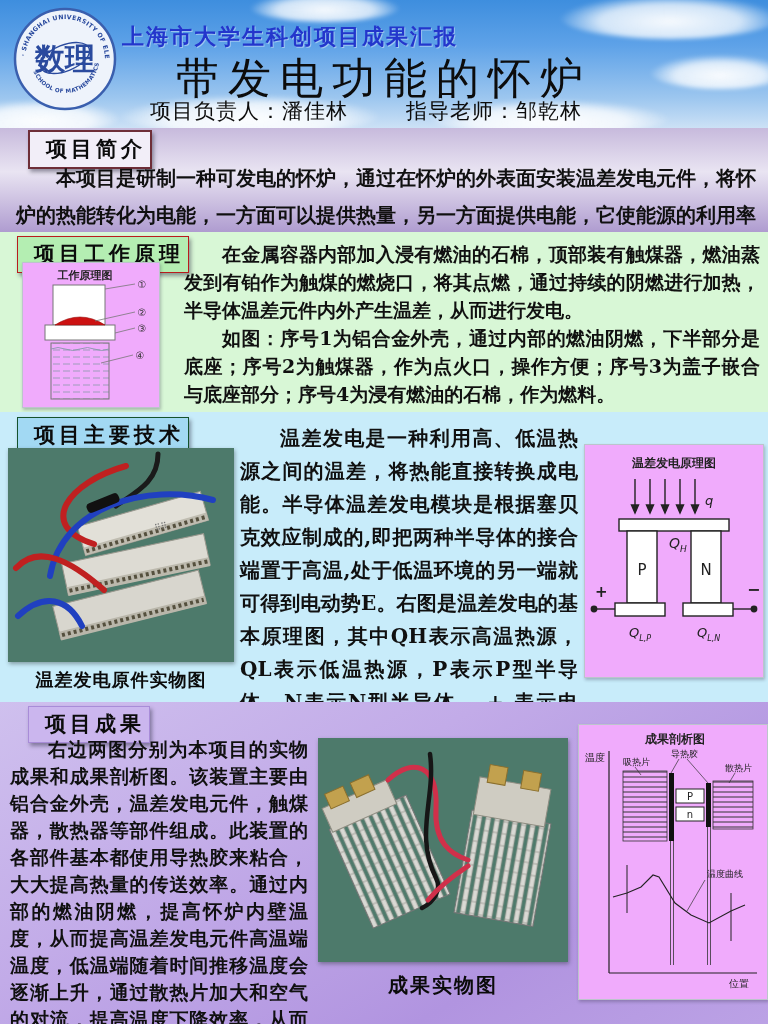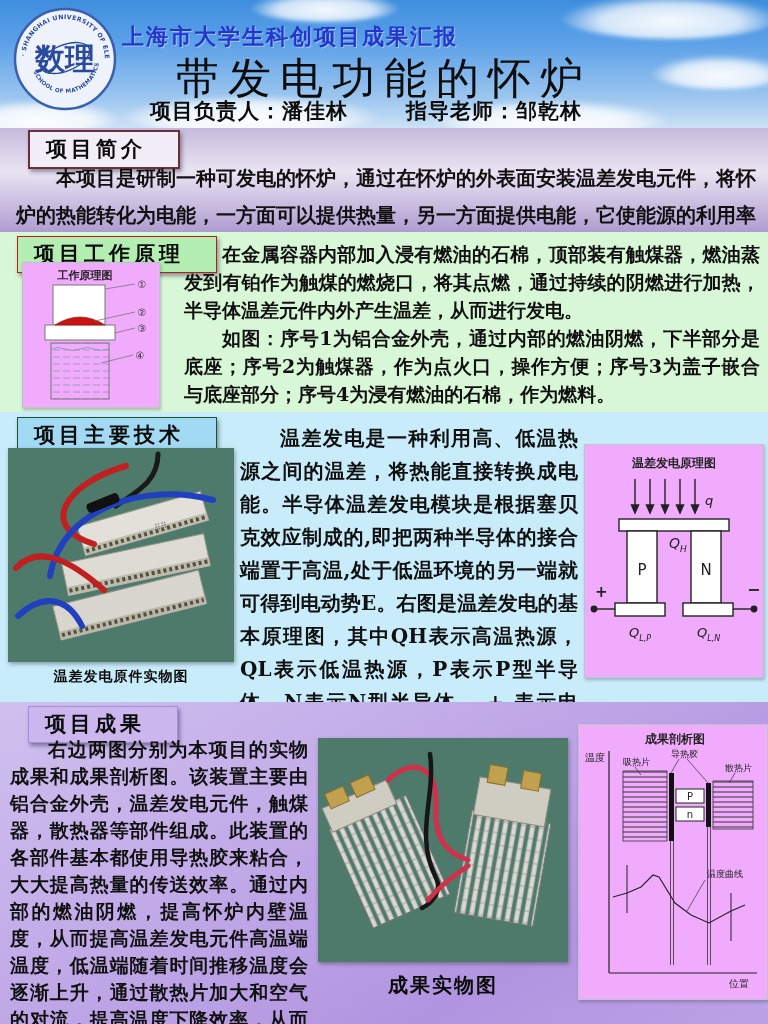--- a/index.html
+++ b/index.html
@@ -9,26 +9,26 @@
   .sky{position:absolute;left:0;top:0;width:768px;height:130px;
     background:linear-gradient(180deg,#3e8ede 0%,#5ea2e8 35%,#9cc6ef 75%,#cfe3f6 100%);}
   .cloud{position:absolute;background:radial-gradient(ellipse at 50% 60%,rgba(255,255,255,.95) 0%,rgba(255,255,255,.75) 45%,rgba(255,255,255,0) 72%);
     border-radius:50%;filter:blur(2px);}
   .org-line{position:absolute;left:122px;top:22px;font-size:22px;font-weight:bold;
     color:#2336cc;letter-spacing:2px;text-shadow:1px 1px 0 rgba(255,255,255,.4);}
   .main-title{position:absolute;left:0;top:50px;width:768px;text-align:center;
     font-size:43px;font-weight:normal;color:#0c0c0c;letter-spacing:9px;
     font-family:"DejaVu Serif","Liberation Serif",serif;}
   .byline{position:absolute;left:150px;top:97px;display:flex;gap:58px;
-    font-size:21px;font-weight:bold;color:#0c0c0c;letter-spacing:1px;}
+    font-size:21px;font-weight:normal;color:#0c0c0c;letter-spacing:1px;}
   .logo{position:absolute;left:12px;top:6px;width:106px;height:106px;}
   
   .section{position:absolute;left:0;width:768px;}
   .sec-head{position:absolute;font-weight:bold;font-size:21px;color:#0b0b0b;
-    letter-spacing:4px;padding:3px 32px 4px 16px;box-shadow:2px 3px 4px rgba(40,40,60,.45);
+    letter-spacing:4px;padding:3px 4px 4px 16px;box-shadow:2px 3px 4px rgba(40,40,60,.45);
     font-family:"DejaVu Serif","Liberation Serif",serif;white-space:nowrap;}
   .body-text{position:absolute;color:#101010;font-weight:bold;text-align:justify;
     font-family:"DejaVu Serif","Liberation Serif",serif;}
   .body-text p{margin:0;text-indent:2em;}
   .caption{position:absolute;font-weight:bold;color:#0b0b0b;text-align:center;
     font-family:"DejaVu Serif","Liberation Serif",serif;}
   .panel{position:absolute;background:#f0abfc;border:1px solid #bcC4cc;
     box-shadow:1px 2px 3px rgba(50,50,70,.3);}
   .photo{position:absolute;box-shadow:1px 2px 4px rgba(30,40,40,.4);}
   
@@ -144,21 +144,21 @@
           <text x="150" y="80" font-size="9" fill="#777" transform="rotate(3)">⠿⠿</text>
         </g>
         <path d="M150,6 C150,34 128,44 108,58" fill="none" stroke="#1a1a1a" stroke-width="5" stroke-linecap="round"></path>
         <path d="M118,18 C60,34 28,78 86,96" fill="none" stroke="#c02020" stroke-width="6" stroke-linecap="round"></path>
         <path d="M205,52 C140,34 54,58 42,128" fill="none" stroke="#2040c0" stroke-width="6" stroke-linecap="round"></path>
         <path d="M8,120 C30,96 62,112 96,142" fill="none" stroke="#c02020" stroke-width="6" stroke-linecap="round"></path>
         <path d="M10,168 C36,144 60,150 74,178" fill="none" stroke="#2040c0" stroke-width="6" stroke-linecap="round"></path>
         <rect x="78" y="50" width="34" height="10" rx="4" transform="rotate(-22 95 55)" fill="#111"></rect>
       </svg>
     </div>
-    <div class="caption" style="left:8px;top:256px;width:226px;font-size:14px;letter-spacing:1px;">温差发电原件实物图</div>
+    <div class="caption" style="left:8px;top:256px;width:226px;font-size:18px;letter-spacing:1px;">温差发电原件实物图</div>
 
     <div class="body-text" style="left:240px;top:10px;width:338px;font-size:20px;line-height:33px;">
       <p>温差发电是一种利用高、低温热源之间的温差，将热能直接转换成电能。半导体温差发电模块是根据塞贝克效应制成的,即把两种半导体的接合端置于高温,处于低温环境的另一端就可得到电动势E。右图是温差发电的基本原理图，其中QH表示高温热源，QL表示低温热源，P表示P型半导体，N表示N型半导体， +-表示电源。</p>
     </div>
 
     <div class="panel" style="left:584px;top:32px;width:178px;height:232px;">
       <svg width="178" height="232" viewBox="0 0 178 232">
         <text x="89" y="22" text-anchor="middle" font-size="12" font-weight="bold" fill="#222" font-family="'DejaVu Serif',serif">温差发电原理图</text>
         <g stroke="#222" stroke-width="1.4">
           <line x1="50" y1="34" x2="50" y2="62"></line>

